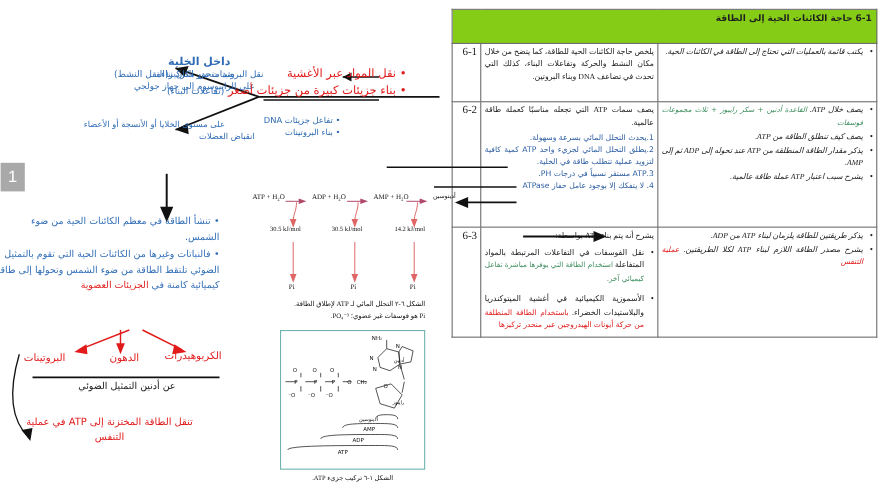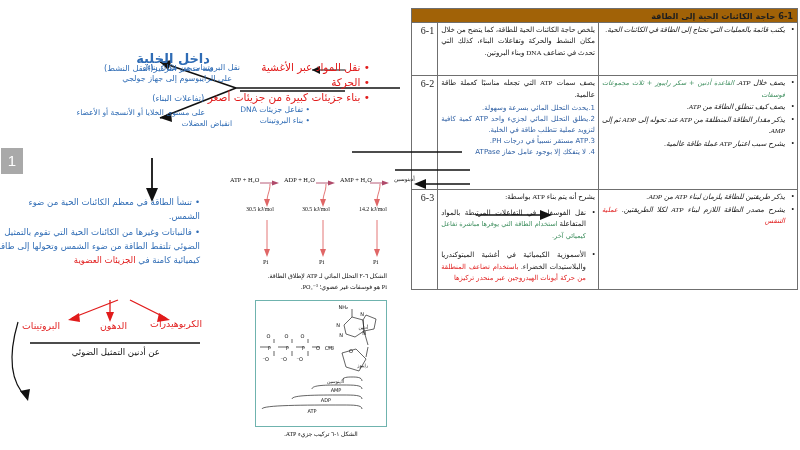--- a/index.html
+++ b/index.html
@@ -29,26 +29,26 @@
     width:387px;
     border-collapse:collapse;
     direction:rtl;
   }
   .tbl td, .tbl th{
     border:1px solid #6f6f6f;
     vertical-align:top;
     padding:2px 3px;
   }
   .tbl .hdr{
-    background:#a16207;
+    background:#84cc16;
     color:#1f1f1f;
     font-weight:bold;
     font-size:8.2px;
     text-align:right;
-    padding:2px 4px 1px 4px;
+    padding:2px 4px 18px 4px;
     border:1px solid #6f6f6f;
   }
   .c-num{ width:26px; text-align:right; font-size:10px; color:#1a1a1a; font-family:Liberation Serif, serif; }
   .c-obj{ width:160px; font-size:7.1px; color:#1a1a1a; line-height:1.62; text-align:justify;
           font-family:"Liberation Serif",serif; }
   .c-ind{ width:198px; font-size:7.1px; color:#1a1a1a; line-height:1.62; text-align:justify;
           font-family:"Liberation Serif",serif;font-style:italic; }
   .ul-plain{ list-style:none; margin:0; padding:0; }
   .ul-plain li{ position:relative; padding-right:9px; margin:0 0 1px 0; }
   .ul-plain li:before{
@@ -168,21 +168,21 @@
       </td>
       <td class="c-obj">
         <div>يشرح أنه يتم بناء ATP بواسطة:</div>
         <ul class="ul-plain" style="margin-top:4px">
           <li>
             <span>نقل الفوسفات في التفاعلات المرتبطة بالمواد المتفاعلة</span>
             <span class="green-hand">استخدام الطاقة التي يوفرها مباشرة تفاعل كيميائي آخر.</span>
           </li>
           <li style="margin-top:8px">
             <span>الأسموزية الكيميائية في أغشية الميتوكندريا والبلاستيدات الخضراء.</span>
-            <span class="red-hand">باستخدام تضاعف المنطلقة من حركة أيونات الهيدروجين عبر منحدر تركيزها</span>
+            <span class="red-hand">باستخدام الطاقة المنطلقة من حركة أيونات الهيدروجين عبر منحدر تركيزها</span>
           </li>
         </ul>
       </td>
       <td class="c-num">6-3</td>
     </tr>
   </tbody>
     </table>
 
   <svg class="layer" viewBox="0 0 800 450">
 
@@ -239,39 +239,35 @@
       <line x1="377" y1="220" x2="377" y2="252"></line>
     </g>
     <polygon points="267,207 264,199 270,199" fill="#e06666"></polygon>
     <polygon points="323,207 320,199 326,199" fill="#e06666"></polygon>
     <polygon points="377,207 374,199 380,199" fill="#e06666"></polygon>
     <polygon points="267,257 264,249 270,249" fill="#e06666"></polygon>
     <polygon points="323,257 320,249 326,249" fill="#e06666"></polygon>
     <polygon points="377,257 374,249 380,249" fill="#e06666"></polygon>
   </svg>
 
-  <div class="ann ann-blue" style="right:590px; top:51px; font-size:13px; font-weight:bold;text-align:center;">داخل الخلية</div>
+  <div class="ann ann-blue" style="right:590px; top:51px; font-size:10px; font-weight:bold;text-align:center;">داخل الخلية</div>
   <div class="ann ann-blue" style="right:560px; top:63px; font-size:8px;">نقل البروتينات من مكان بناءه</div>
   <div class="ann ann-blue" style="right:568px; top:74px; font-size:8px;">على الرايبوسوم إلى جهاز جولجي</div>
 
   <div class="ann ann-blue" style="right:595px; top:108px; font-size:7.6px;">على مستوى الخلايا أو الأنسجة أو الأعضاء</div>
   <div class="ann ann-blue" style="right:568px; top:119px; font-size:7.6px;">انقباض العضلات</div>
 
   <div class="redlist" style="right:430px; top:60px;">
     <div class="ri">
       <span class="dot">•</span>
       <span>نقل المواد عبر الأغشية</span>
       <span class="bl" style="margin-right:44px;">ضد منحدر التركيز(النقل النشط)</span>
     </div>
     <div class="ri">
       <span class="dot">•</span>
-      <span>الحركة</span>
-    </div>
-    <div class="ri">
-      <span class="dot">•</span>
       <span>بناء جزيئات كبيرة من جزيئات أصغر</span>
       <span class="bl">(تفاعلات البناء)</span>
     </div>
   </div>
 
   <div class="ann ann-blue" style="right:490px; top:105px; font-size:7.6px;">
     <span>•</span> <span>تفاعل جزيئات DNA</span>
   </div>
   <div class="ann ann-blue" style="right:490px; top:116px; font-size:7.6px;">
     <span>•</span> <span>بناء البروتينات</span>
@@ -284,20 +280,21 @@
         <span class="kam">الجزيئات العضوية</span></li>
     </ul>
   </div>
 
   <div class="branch-w" style="right:740px; top:320px;">البروتينات</div>
   <div class="branch-w" style="right:673px; top:320px;">الدهون</div>
   <div class="branch-w" style="right:598px; top:318px;">الكربوهيدرات</div>
 
   <div class="under-black" style="right:640px; top:347px;">عن أدنين التمثيل الضوئي</div>
 
+  <div class="bottom-red" style="right:615px; top:378px;">تنقل الطاقة المختزنة إلى ATP في عملية التنفس</div>
 
   <div class="hyd">
     <div class="eq" style="left:8px; top:8px;">ATP + H₂O</div>
     <div class="eq" style="left:62px; top:8px;">ADP + H₂O</div>
     <div class="eq" style="left:118px;top:8px;">AMP + H₂O</div>
     <div class="adn" style="left:172px;top:8px;">أدينوسين</div>
 
     <div class="kj" style="left:24px; top:38px;">30.5 kJ/mol</div>
     <div class="kj" style="left:80px; top:38px;">30.5 kJ/mol</div>
     <div class="kj" style="left:137px;top:38px;">14.2 kJ/mol</div>

